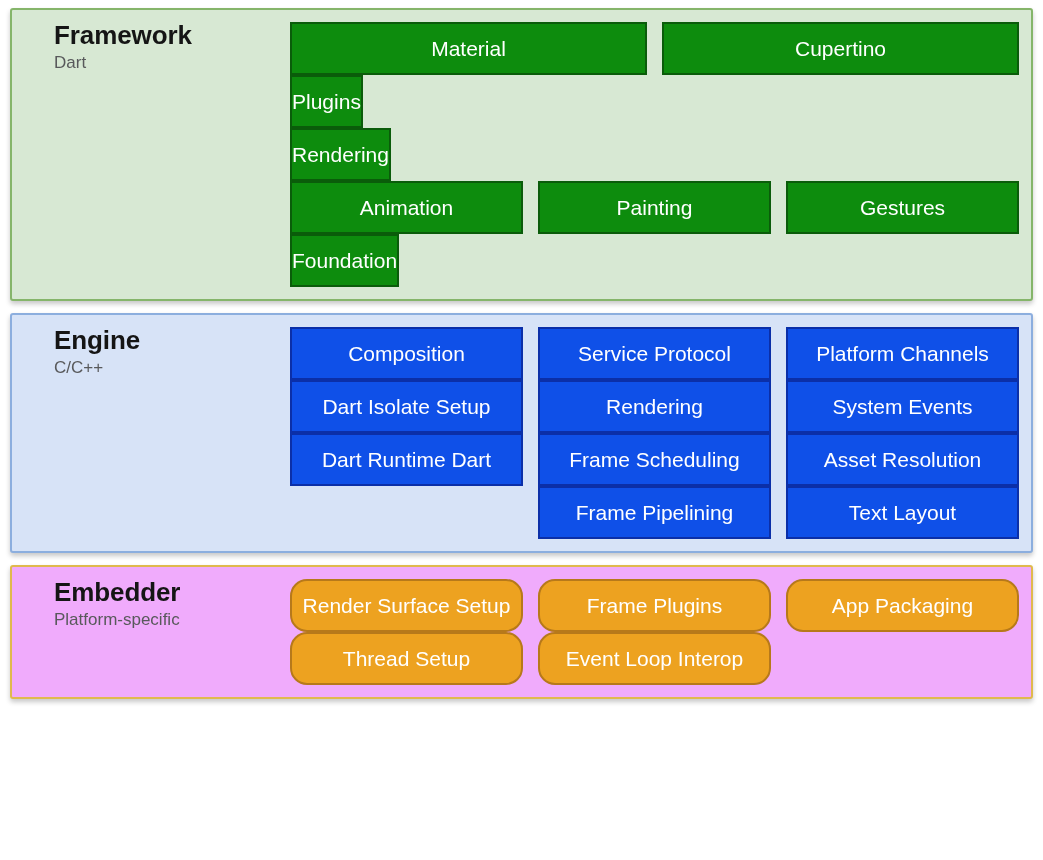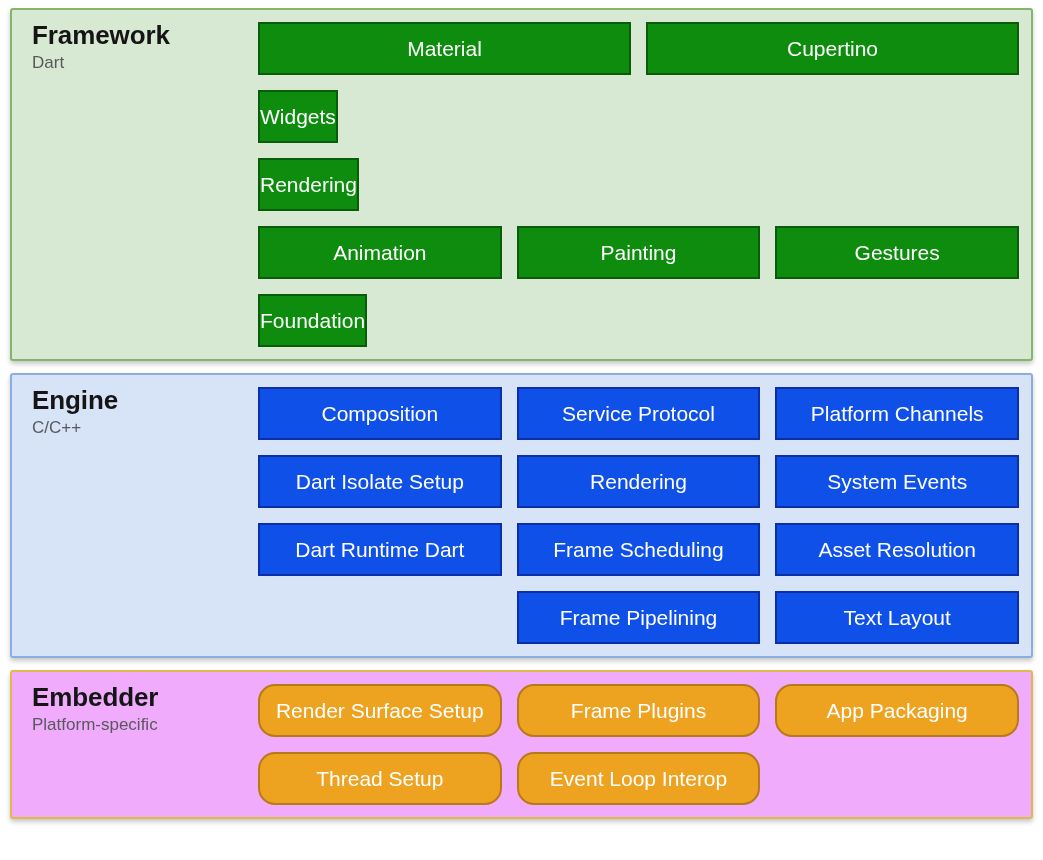--- a/index.html
+++ b/index.html
@@ -34,21 +34,22 @@
     display: flex;
     flex-direction: row;
     align-items: flex-start;
     box-shadow: 0 3px 5px rgba(0,0,0,0.22);
   }
 
   .layer-label {
     box-sizing: border-box;
     width: 246px;
     flex: 0 0 246px;
-    padding: 12px 0 0 20px;
+    padding: 12px 0 0 10px;
+    margin-left: 32px;
   }
 
   .layer-title {
     font-size: 26px;
     font-weight: bold;
     color: #151515;
     line-height: 1.06;
     letter-spacing: -0.1px;
     white-space: nowrap;
   }
@@ -61,21 +62,21 @@
     margin-top: 2px;
     white-space: nowrap;
   }
 
   .layer-rows {
     box-sizing: border-box;
     flex: 1 1 auto;
     padding: 12px 12px 12px 0;
     display: flex;
     flex-direction: column;
-    gap: 15px;
+    gap: 0;
   }
 
   .row {
     display: flex;
     flex-direction: row;
     gap: 15px;
     height: 53px;
   }
 
   .cell {
@@ -146,21 +147,21 @@
       <div class="layer-label">
         <div class="layer-title">Framework</div>
         <div class="layer-subtitle">Dart</div>
       </div>
       <div class="layer-rows">
         <div class="row">
           <div class="cell span2 cell-green">Material</div>
           <div class="cell span2 cell-green">Cupertino</div>
         </div>
         <div class="row">
-          <div class="cell span4 cell-green">Widgets</div>
+          <div class="cell span4 cell-green">Plugins</div>
         </div>
         <div class="row">
           <div class="cell span4 cell-green">Rendering</div>
         </div>
         <div class="row">
           <div class="cell span1 cell-green">Animation</div>
           <div class="cell span1 cell-green">Painting</div>
           <div class="cell span1 cell-green">Gestures</div>
         </div>
         <div class="row">

